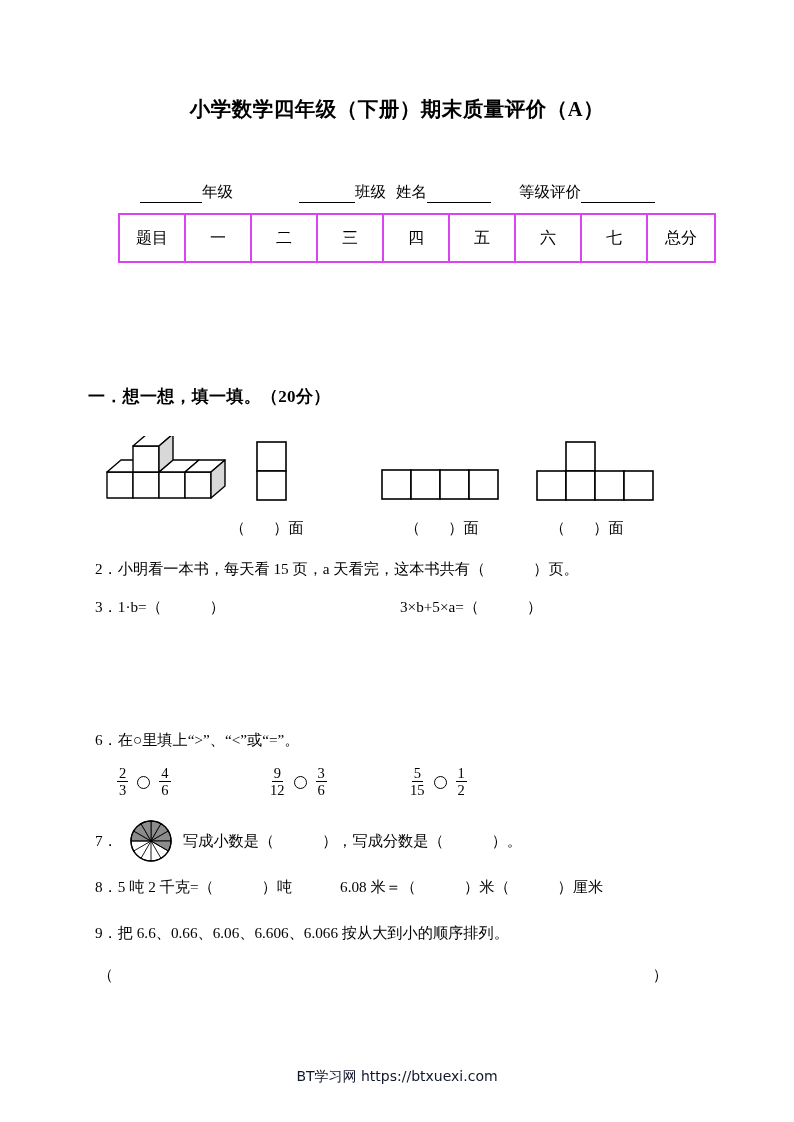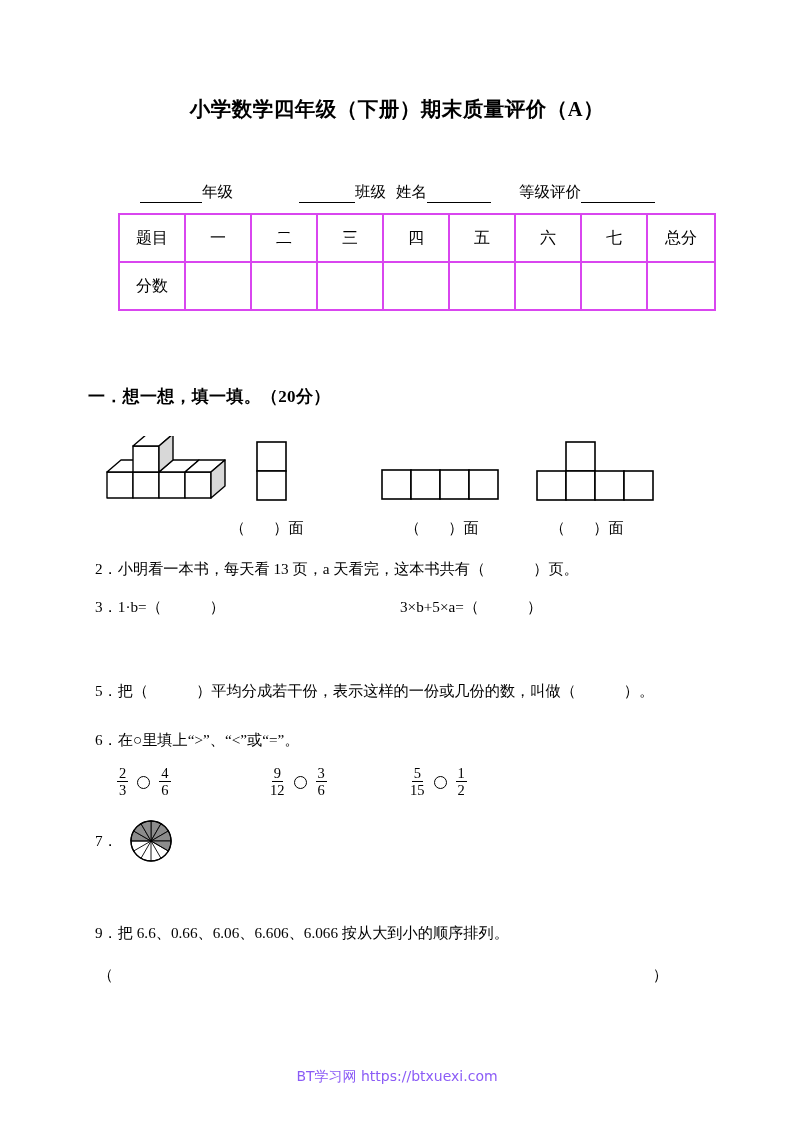--- a/index.html
+++ b/index.html
@@ -206,21 +206,21 @@
   }
 
   
   .footer {
     position: absolute;
     left: 0;
     top: 1068px;
     width: 794px;
     text-align: center;
     font-size: 14px;
-    color: #8b5cf6;
+    color: #0f172a;
     font-family: "DejaVu Sans", "Liberation Sans", sans-serif;
   }
 </style>
 </head>
 <body>
 
 <div class="page">
 
   <div class="doc-title">小学数学四年级（下册）期末质量评价（A）</div>
 
@@ -252,31 +252,20 @@
         <td class="lead">题目</td>
         <td class="col">一</td>
         <td class="col">二</td>
         <td class="col">三</td>
         <td class="col">四</td>
         <td class="col">五</td>
         <td class="col">六</td>
         <td class="col">七</td>
         <td class="total">总分</td>
       </tr>
-      <tr>
-        <td class="lead">分数</td>
-        <td class="col"></td>
-        <td class="col"></td>
-        <td class="col"></td>
-        <td class="col"></td>
-        <td class="col"></td>
-        <td class="col"></td>
-        <td class="col"></td>
-        <td class="total"></td>
-      </tr>
     </tbody>
   </table>
 
   <div class="sec-head">一．想一想，填一填。（20分）</div>
 
 
   <div class="fig-row">
 
     <div class="fig fig-iso">
       <svg width="125" height="68" viewBox="0 0 125 68">
@@ -336,31 +325,28 @@
     </div>
   </div>
 
   <div class="view-labels">
     <span class="vl vl1"><span>（</span><span class="paren-gap"></span><span>）面</span></span>
     <span class="vl vl2"><span>（</span><span class="paren-gap"></span><span>）面</span></span>
     <span class="vl vl3"><span>（</span><span class="paren-gap"></span><span>）面</span></span>
   </div>
 
   <div class="q q2">
-    <span class="q-num">2．</span><span>小明看一本书，每天看 13 页，a 天看完，这本书共有（</span><span class="gap-b"></span><span>）页。</span>
+    <span class="q-num">2．</span><span>小明看一本书，每天看 15 页，a 天看完，这本书共有（</span><span class="gap-b"></span><span>）页。</span>
   </div>
 
   <div class="q q3">
     <span class="q-num">3．</span><span>1·b=（</span><span class="gap-b"></span><span>）</span><span class="gap-a"></span><span>3×b+5×a=（</span><span class="gap-b"></span><span>）</span>
   </div>
 
 
-  <div class="q q5">
-    <span class="q-num">5．</span><span>把（</span><span class="gap-b"></span><span>）平均分成若干份，表示这样的一份或几份的数，叫做（</span><span class="gap-b"></span><span>）。</span>
-  </div>
 
   <div class="q q6">
     <span class="q-num">6．</span><span>在○里填上“&gt;”、“&lt;”或“=”。</span>
   </div>
 
   <div class="frac-row">
     <span class="frac-group fg1">
       <span class="frac">
         <span class="num">2</span>
         <span class="den">3</span>
@@ -417,22 +403,26 @@
             <line x1="0" y1="0" x2="10" y2="17.32"></line>
             <line x1="0" y1="0" x2="0" y2="20"></line>
             <line x1="0" y1="0" x2="-10" y2="17.32"></line>
             <line x1="0" y1="0" x2="-17.32" y2="10"></line>
             <line x1="0" y1="0" x2="-20" y2="0"></line>
           </g>
           <circle cx="0" cy="0" r="20" fill="none" stroke="#000000" stroke-width="1.3"></circle>
         </g>
       </svg>
     </span>
-  </div>
-
+    <span class="q7-text"><span>写成小数是（</span><span class="gap-b"></span><span>），写成分数是（</span><span class="gap-b"></span><span>）。</span></span>
+  </div>
+
+  <div class="q q8">
+    <span class="q-num">8．</span><span>5 吨 2 千克=（</span><span class="gap-b"></span><span>）吨</span><span class="gap-b"></span><span>6.08 米＝（</span><span class="gap-b"></span><span>）米（</span><span class="gap-b"></span><span>）厘米</span>
+  </div>
 
   <div class="q q9">
     <span class="q-num">9．</span><span>把 6.6、0.66、6.06、6.606、6.066 按从大到小的顺序排列。</span>
   </div>
 
   <div class="ans-parens">
     <span>（</span>
     <span>）</span>
   </div>
 

